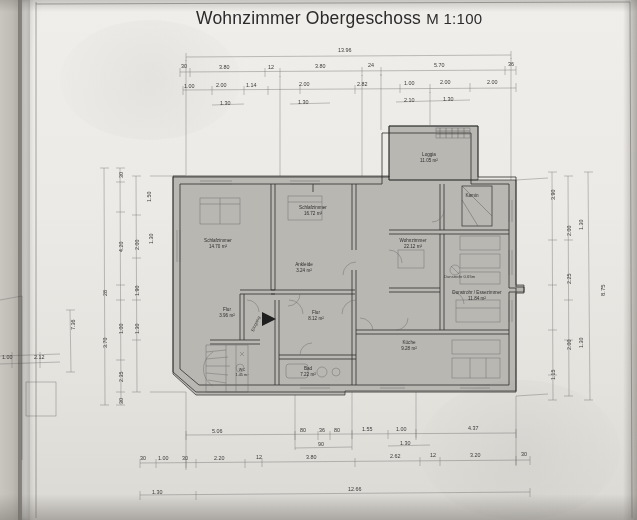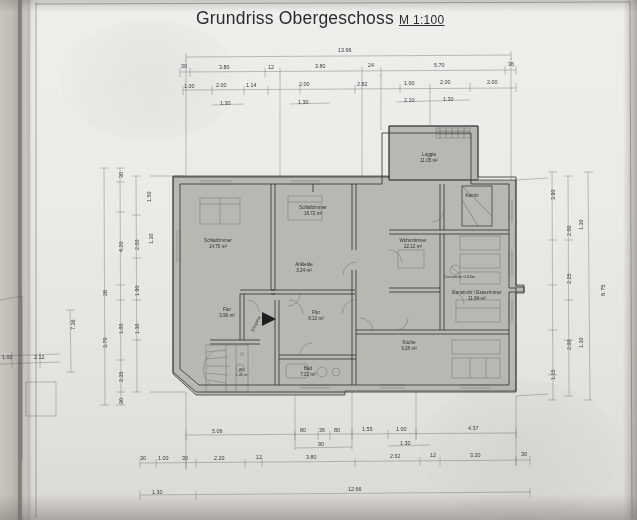--- a/index.html
+++ b/index.html
@@ -43,21 +43,21 @@
   }
 
   
   #draw{position:absolute;left:0;top:0;width:637px;height:520px;}
   .ttl{
     position:absolute;
     left:196px; top:8px;
     font-size:17.5px; letter-spacing:0.2px; color:#2b2b2b;
     white-space:nowrap;
   }
-  .ttl .scale{font-size:12px;letter-spacing:0.3px;text-decoration:underline;}
+  .ttl .scale{font-size:15px;letter-spacing:0.3px;}
   
   .vtxt{position:absolute;transform-origin:0 0;white-space:nowrap;font-size:5.4px;color:#3a3a3a;}
   .htxt{position:absolute;white-space:nowrap;font-size:5.4px;color:#3a3a3a;}
   .rmlabel{position:absolute;white-space:nowrap;text-align:center;font-size:4.6px;color:#2f2f2f;line-height:1.25;}
   .stain{
     position:absolute;border-radius:50%;
     background:radial-gradient(circle, rgba(0,0,0,0.045), rgba(0,0,0,0));
     pointer-events:none;
   }
 </style>
@@ -366,21 +366,21 @@
       <line class="xthin" x1="0" y1="364" x2="60" y2="362"></line>
       <line class="xthin" x1="12" y1="352" x2="12" y2="368"></line>
       <line class="xthin" x1="40" y1="352" x2="40" y2="368"></line>
       <line class="xthin" x1="70" y1="310" x2="71" y2="372"></line>
       <line class="xthin" x1="66" y1="310" x2="75" y2="310"></line>
       <line class="xthin" x1="66" y1="372" x2="75" y2="372"></line>
     </g>
   </svg>
 
   <div class="ttl">
-    <span>Grundriss Obergeschoss</span>
+    <span>Wohnzimmer Obergeschoss</span>
     <span class="scale">M 1:100</span>
   </div>
 
   <div class="htxt" style="left:338px;top:47px;">13.96</div>
 
   <div class="htxt" style="left:181px;top:63px;">30</div>
   <div class="htxt" style="left:219px;top:64px;">3.80</div>
   <div class="htxt" style="left:268px;top:64px;">12</div>
   <div class="htxt" style="left:315px;top:63px;">3.80</div>
   <div class="htxt" style="left:368px;top:62px;">24</div>

